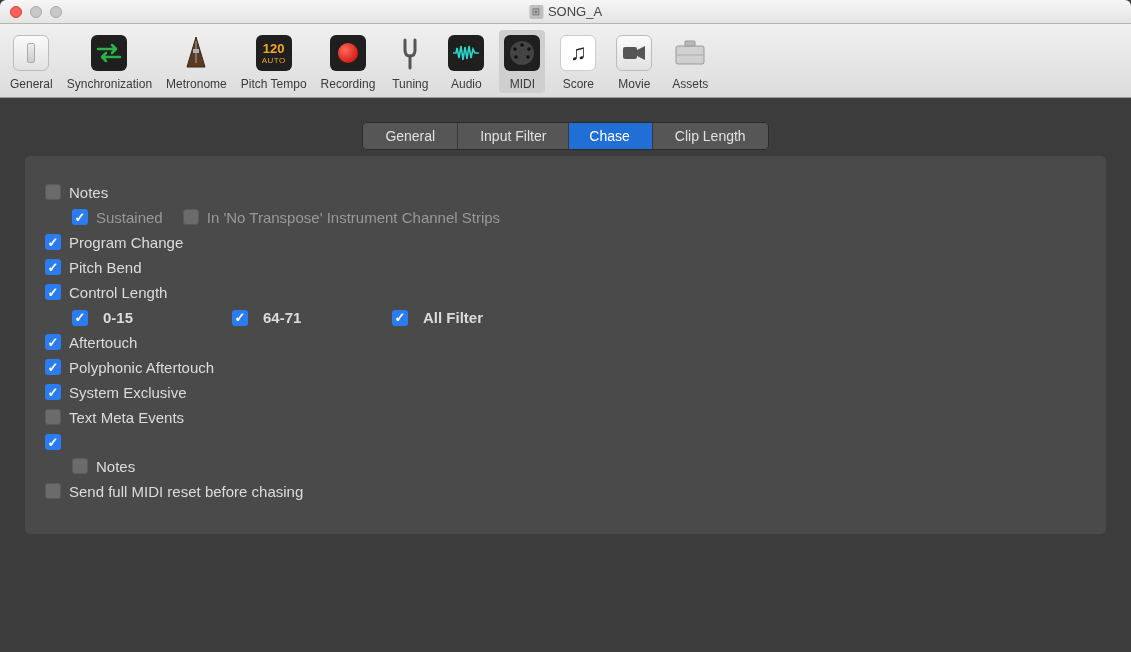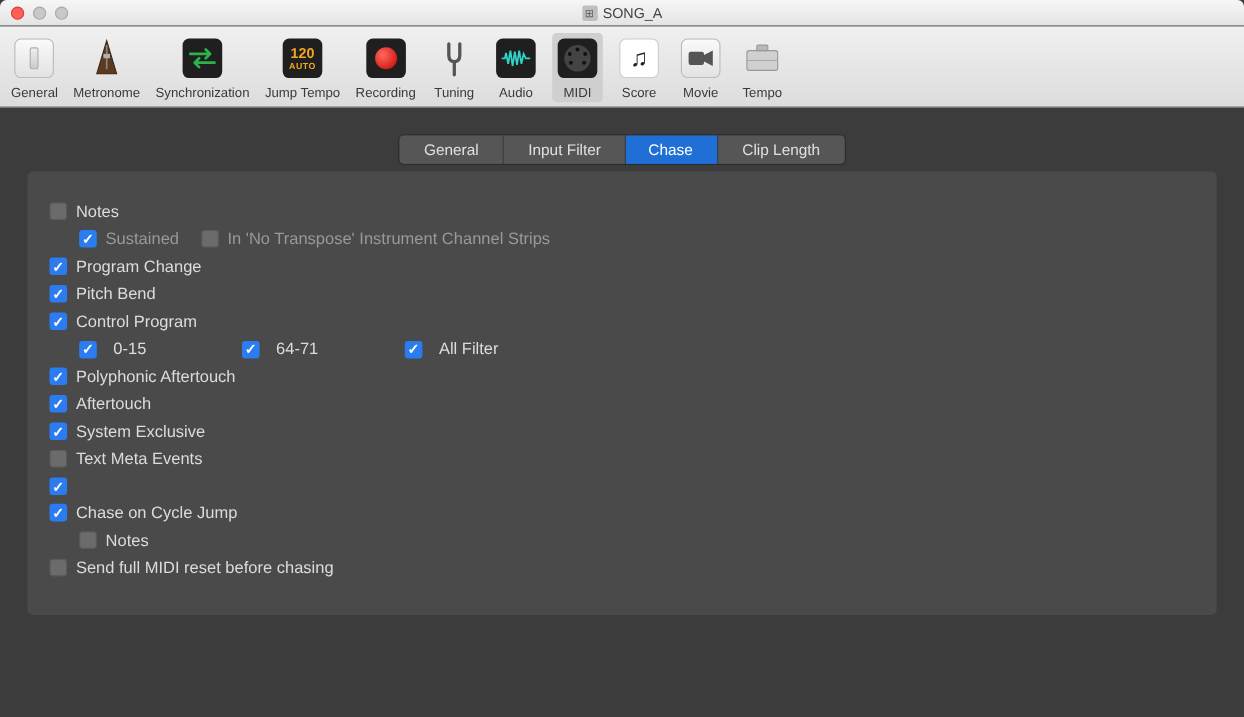--- a/index.html
+++ b/index.html
@@ -139,21 +139,22 @@
     display: flex;
     align-items: flex-start;
     padding: 4px 0;
     color: #dcdcdc;
     font-size: 15px;
   }
   .row.indented { padding-left: 27px; }
   .row.subrow {
     padding-left: 27px;
     display: flex;
-    gap: 38px;
+    gap: 50px;
+    font-weight: bold;
   }
   .subrow .sub-item {
     display: flex;
     align-items: center;
     gap: 7px;
     min-width: 110px;
   }
   .chk {
     width: 16px;
     height: 16px;
@@ -205,51 +206,51 @@
       <div class="icon">
         <div class="box" style="background:linear-gradient(#fafafa,#e2e2e2);border:1px solid #bbb;">
           <div style="width:8px;height:20px;background:linear-gradient(#eee,#ccc);border:1px solid #aaa;border-radius:2px;"></div>
         </div>
       </div>
       <span>General</span>
     </div>
 
     <div class="tool-item">
       <div class="icon">
+        <div class="box" style="background:#1f1f1f;">
+          <svg width="26" height="20" viewBox="0 0 26 20">
+            <path d="M2 6 L20 6 M20 6 L16 2 M20 6 L16 10" stroke="#2fb14a" stroke-width="2.5" fill="none" stroke-linecap="round"></path>
+            <path d="M24 14 L6 14 M6 14 L10 10 M6 14 L10 18" stroke="#2fb14a" stroke-width="2.5" fill="none" stroke-linecap="round"></path>
+          </svg>
+        </div>
+      </div>
+      <span>Synchronization</span>
+    </div>
+
+    <div class="tool-item">
+      <div class="icon">
         <div class="box">
           <svg width="30" height="36" viewBox="0 0 30 36">
             <polygon points="15,2 24,32 6,32" fill="#5a3a20" stroke="#3a2512"></polygon>
             <line x1="15" y1="6" x2="15" y2="28" stroke="#888" stroke-width="1.5"></line>
             <rect x="12" y="14" width="6" height="4" fill="#b0b0b0"></rect>
           </svg>
         </div>
       </div>
       <span>Metronome</span>
     </div>
 
     <div class="tool-item">
       <div class="icon">
-        <div class="box" style="background:#1f1f1f;">
-          <svg width="26" height="20" viewBox="0 0 26 20">
-            <path d="M2 6 L20 6 M20 6 L16 2 M20 6 L16 10" stroke="#2fb14a" stroke-width="2.5" fill="none" stroke-linecap="round"></path>
-            <path d="M24 14 L6 14 M6 14 L10 10 M6 14 L10 18" stroke="#2fb14a" stroke-width="2.5" fill="none" stroke-linecap="round"></path>
-          </svg>
-        </div>
-      </div>
-      <span>Synchronization</span>
-    </div>
-
-    <div class="tool-item">
-      <div class="icon">
         <div class="box" style="background:#1f1f1f;flex-direction:column;">
           <span style="color:#f5a623;font-size:13px;font-weight:600;">120</span>
-          <span style="color:#f5a623;font-size:8px;font-weight:700;letter-spacing:0.5px;">AUTO</span>
-        </div>
-      </div>
-      <span>Jump Tempo</span>
+          <span style="color:#f5a623;font-size:8px;font-weight:400;letter-spacing:0.5px;">AUTO</span>
+        </div>
+      </div>
+      <span>Pitch Tempo</span>
     </div>
 
     <div class="tool-item">
       <div class="icon">
         <div class="box" style="background:#1f1f1f;">
           <div style="width:20px;height:20px;border-radius:50%;background:radial-gradient(circle at 35% 35%,#ff6a5a,#c30000);"></div>
         </div>
       </div>
       <span>Recording</span>
     </div>
@@ -317,21 +318,21 @@
     <div class="tool-item">
       <div class="icon">
         <div class="box">
           <svg width="34" height="30" viewBox="0 0 34 30">
             <rect x="3" y="8" width="28" height="18" rx="2" fill="#d0d0d0" stroke="#999"></rect>
             <rect x="12" y="3" width="10" height="5" rx="1" fill="#b8b8b8" stroke="#999"></rect>
             <line x1="3" y1="17" x2="31" y2="17" stroke="#aaa"></line>
           </svg>
         </div>
       </div>
-      <span>Tempo</span>
+      <span>Assets</span>
     </div>
 
   </div>
 
   <div class="content">
     <div class="subtabs">
       <div class="segtabs">
         <div class="segtab">General</div>
         <div class="segtab">Input Filter</div>
         <div class="segtab active">Chase</div>
@@ -359,66 +360,62 @@
         <span class="label">Program Change</span>
       </div>
 
       <div class="row">
         <span class="chk checked"></span>
         <span class="label">Pitch Bend</span>
       </div>
 
       <div class="row">
         <span class="chk checked"></span>
-        <span class="label">Control Program</span>
+        <span class="label">Control Length</span>
       </div>
 
       <div class="row subrow">
         <div class="sub-item">
           <span class="chk checked"></span>
           <span class="label">0-15</span>
         </div>
         <div class="sub-item">
           <span class="chk checked"></span>
           <span class="label">64-71</span>
         </div>
         <div class="sub-item">
           <span class="chk checked"></span>
           <span class="label">All Filter</span>
         </div>
       </div>
 
       <div class="row">
         <span class="chk checked"></span>
+        <span class="label">Aftertouch</span>
+      </div>
+
+      <div class="row">
+        <span class="chk checked"></span>
         <span class="label">Polyphonic Aftertouch</span>
-      </div>
-
-      <div class="row">
-        <span class="chk checked"></span>
-        <span class="label">Aftertouch</span>
       </div>
 
       <div class="row">
         <span class="chk checked"></span>
         <span class="label">System Exclusive</span>
       </div>
 
       <div class="row">
         <span class="chk unchecked"></span>
         <span class="label">Text Meta Events</span>
       </div>
 
       <div class="row">
         <span class="chk checked"></span>
       </div>
 
-      <div class="row">
-        <span class="chk checked"></span>
-        <span class="label">Chase on Cycle Jump</span>
-      </div>
 
       <div class="row indented">
         <span class="chk unchecked"></span>
         <span class="label">Notes</span>
       </div>
 
       <div class="row">
         <span class="chk unchecked"></span>
         <span class="label">Send full MIDI reset before chasing</span>
       </div>

